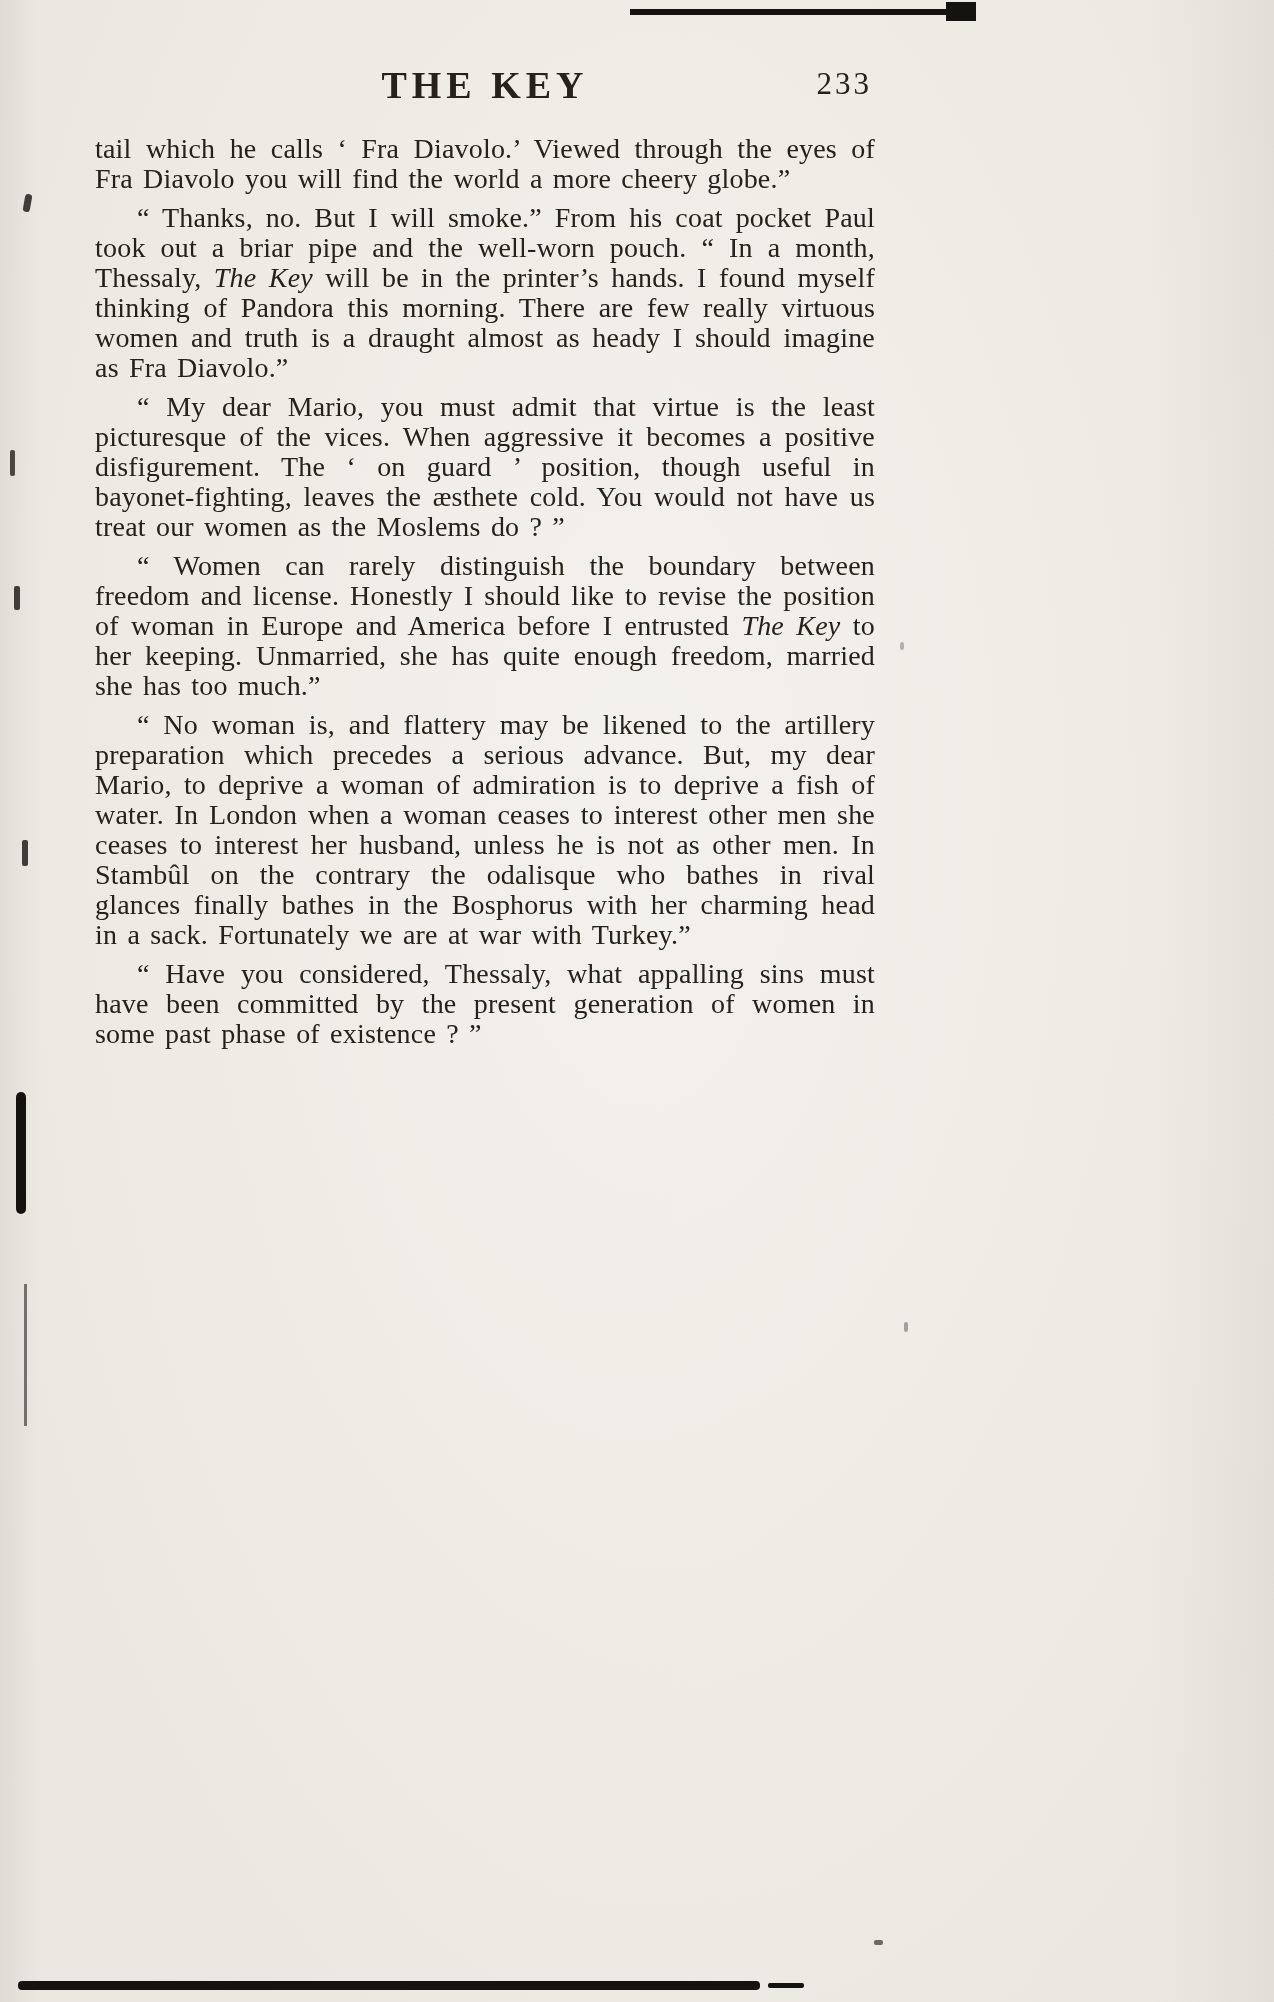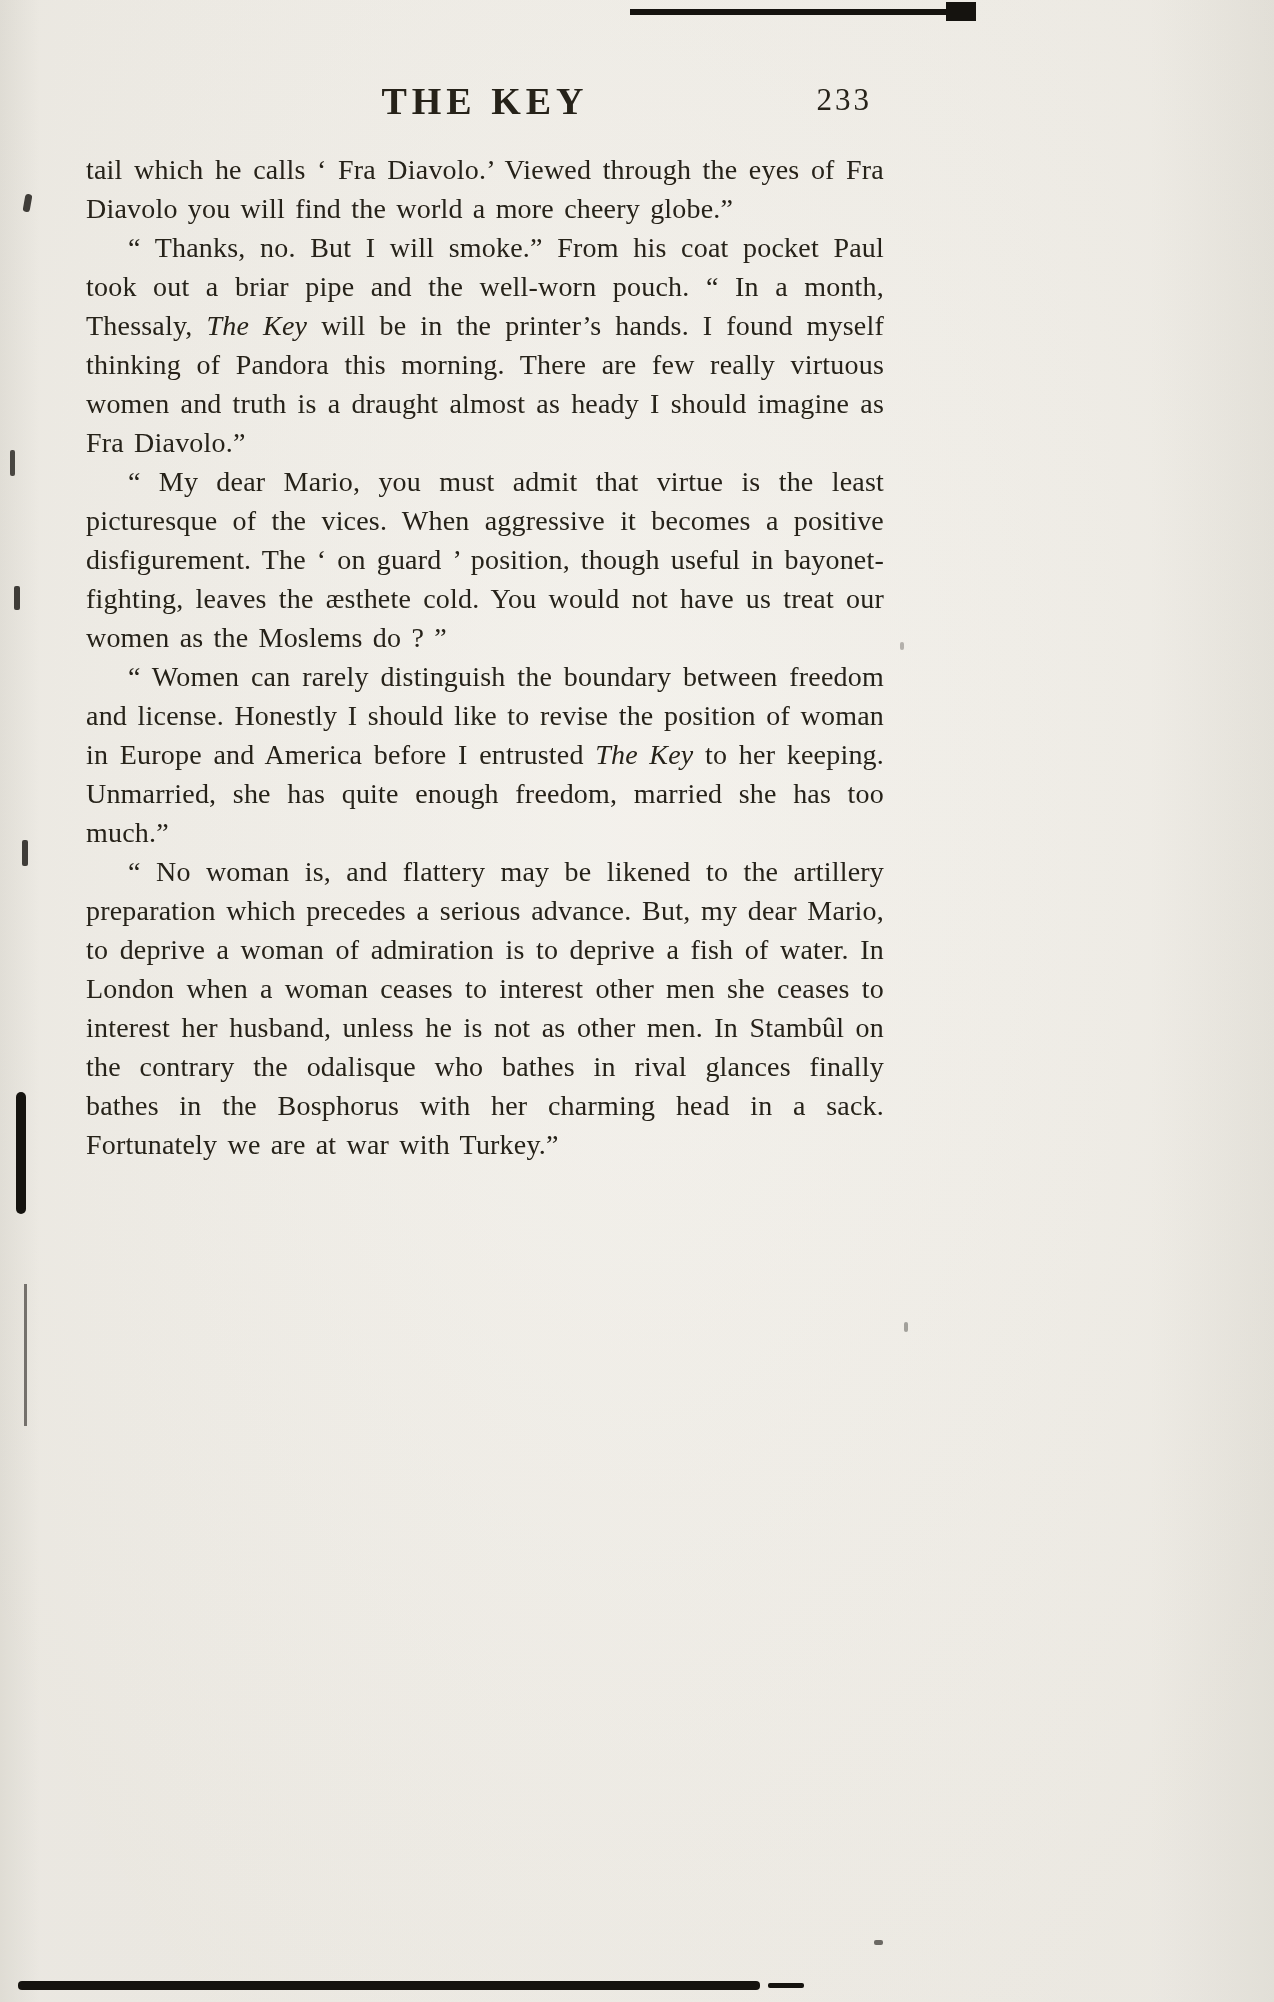--- a/index.html
+++ b/index.html
@@ -14,33 +14,33 @@
     color:var(--ink);
     background:
       linear-gradient(90deg,#e3e0d8 0,#efece5 40px,#f0ede6 1150px,#e6e3db 1274px),
       var(--paper);
   }
   .page{
     position:absolute;inset:0;
     background:radial-gradient(ellipse at 50% 40%, rgba(255,255,255,0.25), rgba(0,0,0,0.02) 85%);
   }
   .text-col{
-    position:absolute;left:86px;top:72px;width:798px;
+    position:absolute;left:86px;top:56px;width:798px;
   }
   .header{position:relative;height:58px;margin-bottom:20px;}
   .title{
     text-align:center;font-weight:bold;font-size:38px;
     letter-spacing:5px;line-height:58px;
   }
   .pagenum{
     position:absolute;right:12px;top:10px;
     font-size:31px;letter-spacing:3px;font-weight:normal;
   }
   .para{
-    margin:0;font-size:28px;line-height:39px;
+    margin:9px;font-size:28px;line-height:30px;
     text-align:justify;word-spacing:3px;letter-spacing:0.2px;
   }
   .para.indent{text-indent:42px;}
   .para i{font-style:italic;}
   
   .artifact{position:absolute;background:#15130f;}
   .a-topline{left:630px;top:9px;width:320px;height:6px;}
   .a-topcorner{left:946px;top:2px;width:30px;height:19px;}
   .a-bottombar{left:18px;top:1981px;width:742px;height:9px;border-radius:4px;}
   .a-bottomdash{left:768px;top:1983px;width:36px;height:5px;border-radius:2px;}
@@ -77,16 +77,17 @@
     <div class="header">
       <div class="title">THE KEY</div>
       <div class="pagenum">233</div>
     </div>
     <div>
         <p class="para"><span>tail which he calls ‘ Fra Diavolo.’  Viewed through the eyes of Fra Diavolo you will find the world a more cheery globe.”</span></p>
         <p class="para indent"><span>“ Thanks, no.  But I will smoke.”  From his coat pocket Paul took out a briar pipe and the well-worn pouch.  “ In a month, Thessaly, </span><i>The Key</i><span> will be in the printer’s hands.  I found myself thinking of Pandora this morning.  There are few really virtuous women and truth is a draught almost as heady I should imagine as Fra Diavolo.”</span></p>
         <p class="para indent"><span>“ My dear Mario, you must admit that virtue is the least picturesque of the vices.  When aggressive it becomes a positive disfigurement.  The ‘ on guard ’ position, though useful in bayonet-fighting, leaves the æsthete cold.  You would not have us treat our women as the Moslems do ? ”</span></p>
         <p class="para indent"><span>“ Women can rarely distinguish the boundary between freedom and license.  Honestly I should like to revise the position of woman in Europe and America before I entrusted </span><i>The Key</i><span> to her keeping.  Unmarried, she has quite enough freedom, married she has too much.”</span></p>
         <p class="para indent"><span>“ No woman is, and flattery may be likened to the artillery preparation which precedes a serious advance.  But, my dear Mario, to deprive a woman of admiration is to deprive a fish of water.  In London when a woman ceases to interest other men she ceases to interest her husband, unless he is not as other men.  In Stambûl on the contrary the odalisque who bathes in rival glances finally bathes in the Bosphorus with her charming head in a sack.  Fortunately we are at war with Turkey.”</span></p>
+        <p class="para indent"><span>“ Have you considered, Thessaly, what appalling sins must have been committed by the present generation of women in some past phase of existence ? ”</span></p>
       </div>
   </div>
 
 </div>
 
 </body></html>

